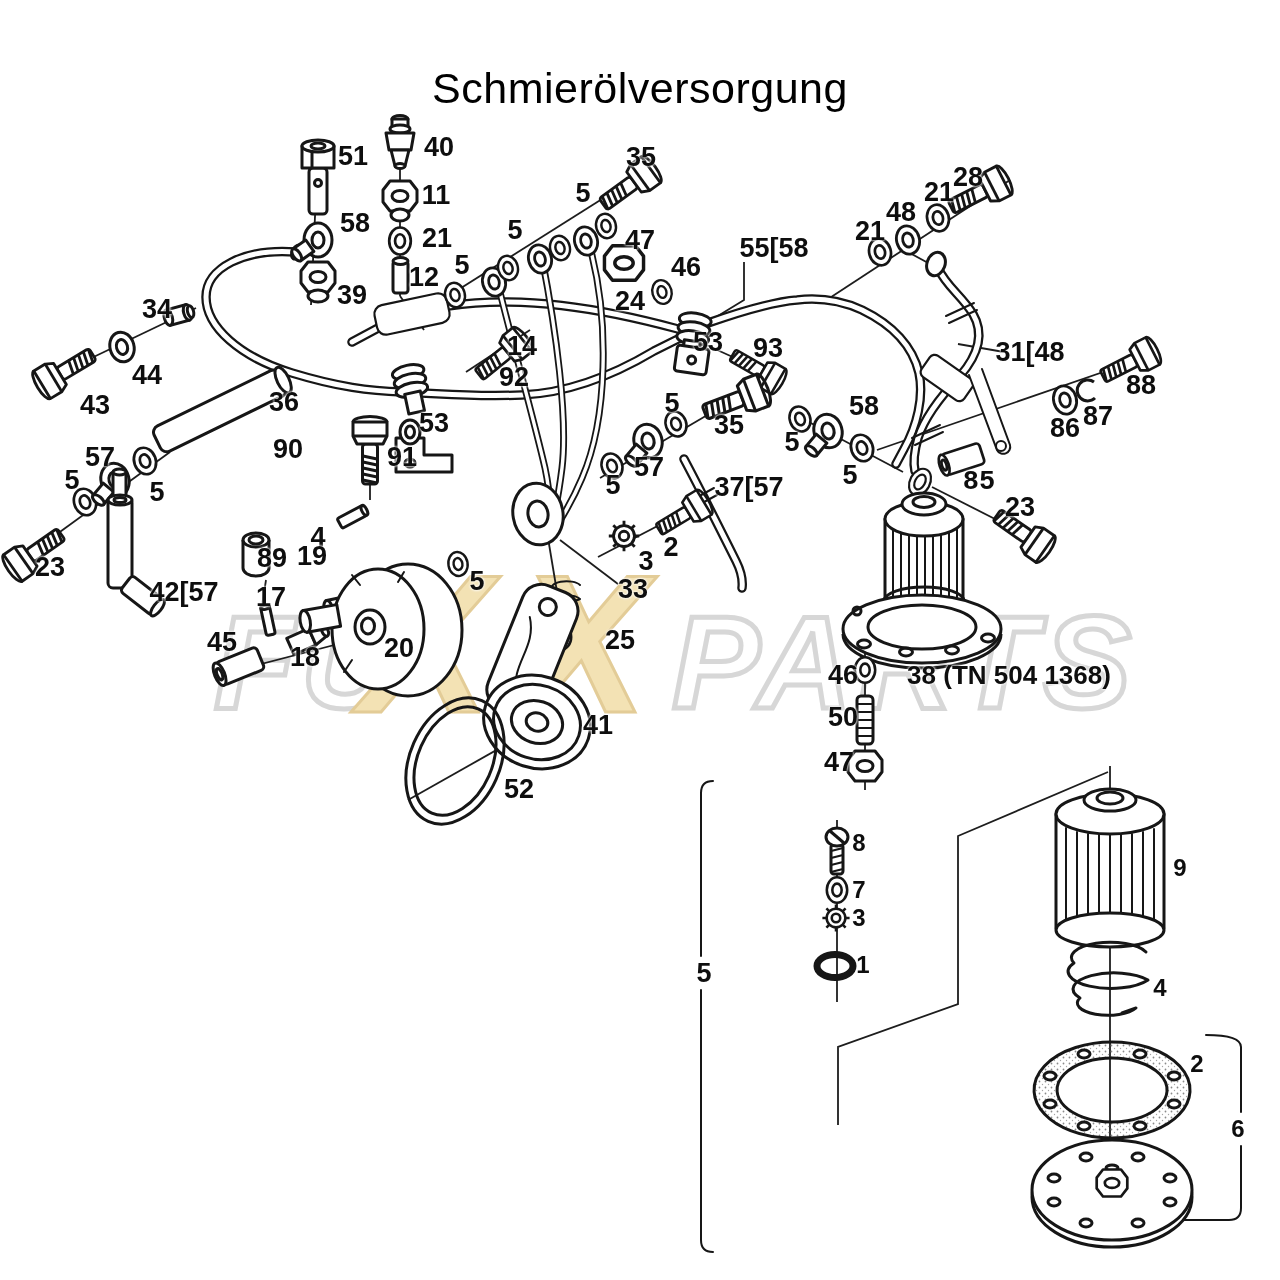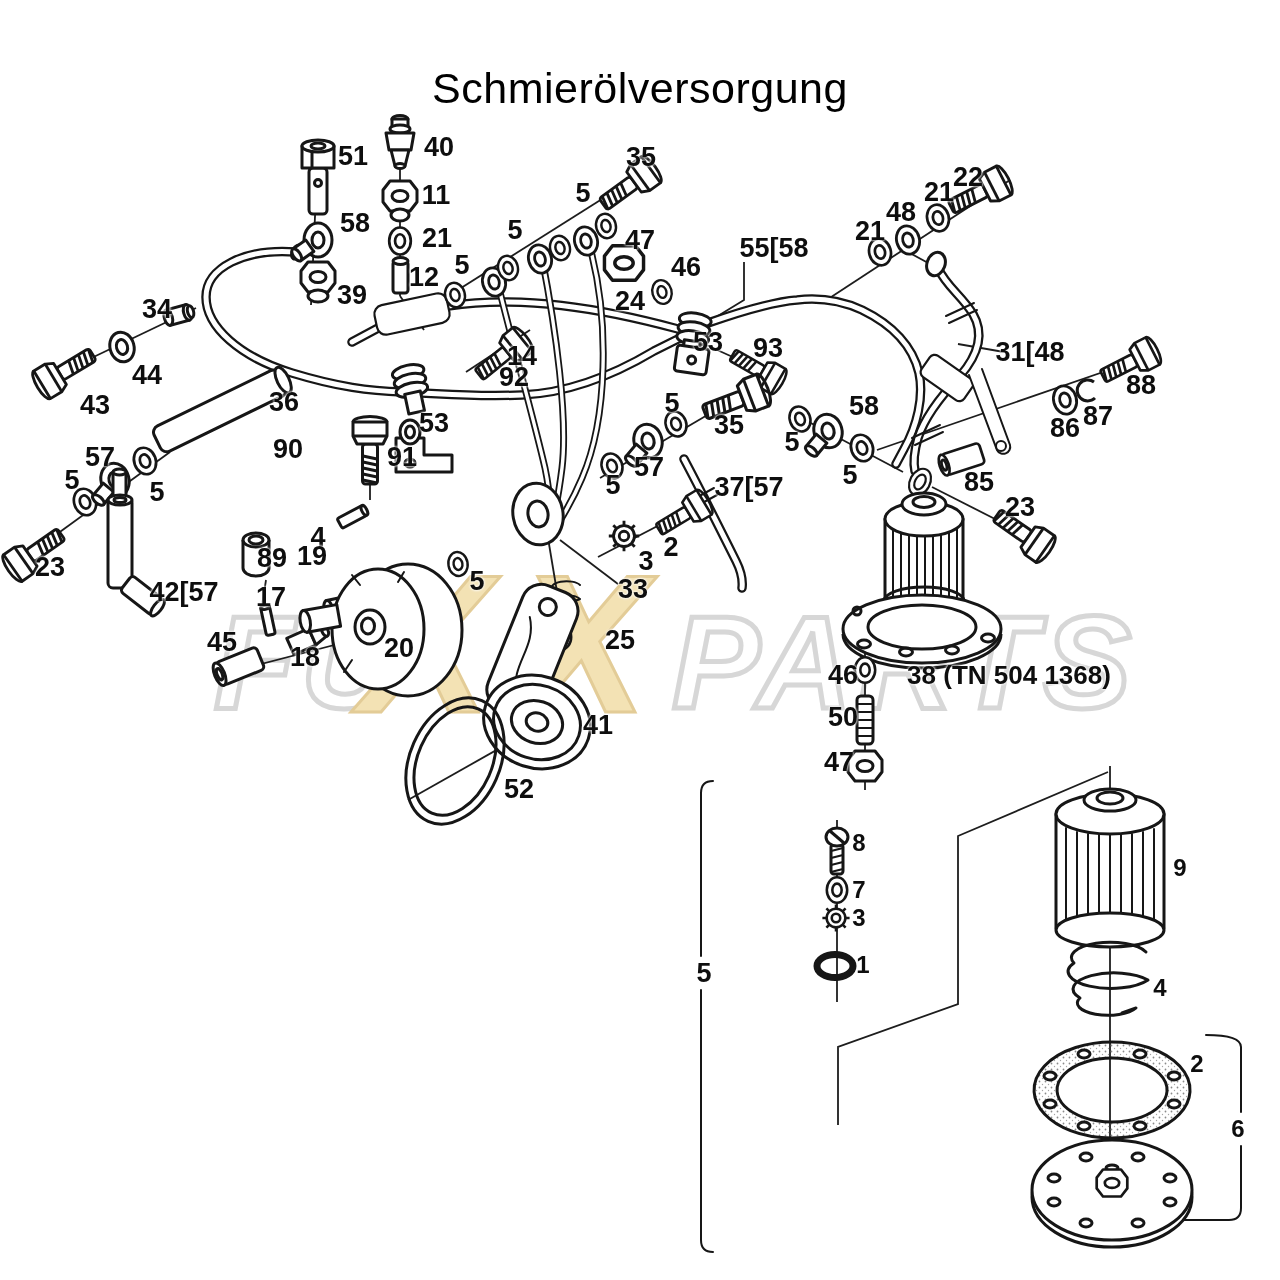--- a/index.html
+++ b/index.html
@@ -431,29 +431,29 @@
       <span class="plabel" style="left: 515px; top: 230px;">5</span>
       <span class="plabel" style="left: 583px; top: 193px;">5</span>
       <span class="plabel" style="left: 641px; top: 157px;">35</span>
       <span class="plabel" style="left: 640px; top: 240px;">47</span>
       <span class="plabel" style="left: 686px; top: 267px;">46</span>
       <span class="plabel" style="left: 630px; top: 301px;">24</span>
       <span class="plabel" style="left: 774px; top: 248px;">55[58</span>
       <span class="plabel" style="left: 870px; top: 231px;">21</span>
       <span class="plabel" style="left: 901px; top: 212px;">48</span>
       <span class="plabel" style="left: 939px; top: 192px;">21</span>
-      <span class="plabel" style="left: 968px; top: 177px;">22</span>
+      <span class="plabel" style="left: 968px; top: 177px;">28</span>
       <span class="plabel" style="left: 1030px; top: 352px;">31[48</span>
       <span class="plabel" style="left: 1141px; top: 385px;">88</span>
       <span class="plabel" style="left: 1098px; top: 416px;">87</span>
       <span class="plabel" style="left: 1065px; top: 428px;">86</span>
       <span class="plabel" style="left: 864px; top: 406px;">58</span>
       <span class="plabel" style="left: 792px; top: 442px;">5</span>
       <span class="plabel" style="left: 850px; top: 475px;">5</span>
-      <span class="plabel" style="left: 522px; top: 356px;">14</span>
+      <span class="plabel" style="left: 522px; top: 346px;">14</span>
       <span class="plabel" style="left: 514px; top: 377px;">92</span>
       <span class="plabel" style="left: 708px; top: 342px;">53</span>
       <span class="plabel" style="left: 768px; top: 348px;">93</span>
       <span class="plabel" style="left: 672px; top: 403px;">5</span>
       <span class="plabel" style="left: 729px; top: 425px;">35</span>
       <span class="plabel" style="left: 649px; top: 467px;">57</span>
       <span class="plabel" style="left: 613px; top: 485px;">5</span>
       <span class="plabel" style="left: 749px; top: 487px;">37[57</span>
       <span class="plabel" style="left: 284px; top: 402px;">36</span>
       <span class="plabel" style="left: 288px; top: 449px;">90</span>
@@ -471,21 +471,21 @@
       <span class="plabel" style="left: 222px; top: 642px;">45</span>
       <span class="plabel" style="left: 305px; top: 657px;">18</span>
       <span class="plabel" style="left: 399px; top: 648px;">20</span>
       <span class="plabel" style="left: 477px; top: 581px;">5</span>
       <span class="plabel" style="left: 671px; top: 547px;">2</span>
       <span class="plabel" style="left: 646px; top: 561px;">3</span>
       <span class="plabel" style="left: 633px; top: 589px;">33</span>
       <span class="plabel" style="left: 620px; top: 640px;">25</span>
       <span class="plabel" style="left: 598px; top: 725px;">41</span>
       <span class="plabel" style="left: 519px; top: 789px;">52</span>
-      <span class="plabel" style="left: 979px; top: 482px;">85</span>
+      <span class="plabel" style="left: 979px; top: 482px; font-family: Liberation Mono, monospace;">85</span>
       <span class="plabel" style="left: 1020px; top: 507px;">23</span>
       <span class="plabel" style="left: 843px; top: 675px;">46</span>
       <span class="plabel" style="left: 1009px; top: 675px; font-size: 26px;">38 (TN 504 1368)</span>
       <span class="plabel" style="left: 843px; top: 717px;">50</span>
       <span class="plabel" style="left: 839px; top: 762px;">47</span>
       <span class="plabel" style="left: 704px; top: 973px;">5</span>
       <span class="plabel" style="left: 859px; top: 843px; font-size: 24px;">8</span>
       <span class="plabel" style="left: 859px; top: 890px; font-size: 24px;">7</span>
       <span class="plabel" style="left: 859px; top: 918px; font-size: 24px;">3</span>
       <span class="plabel" style="left: 863px; top: 965px; font-size: 24px;">1</span>

